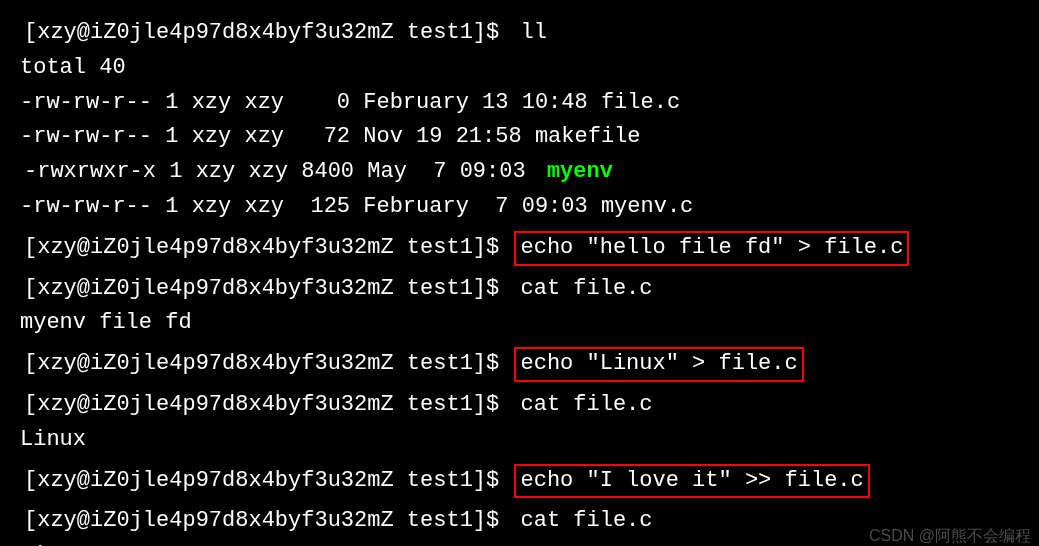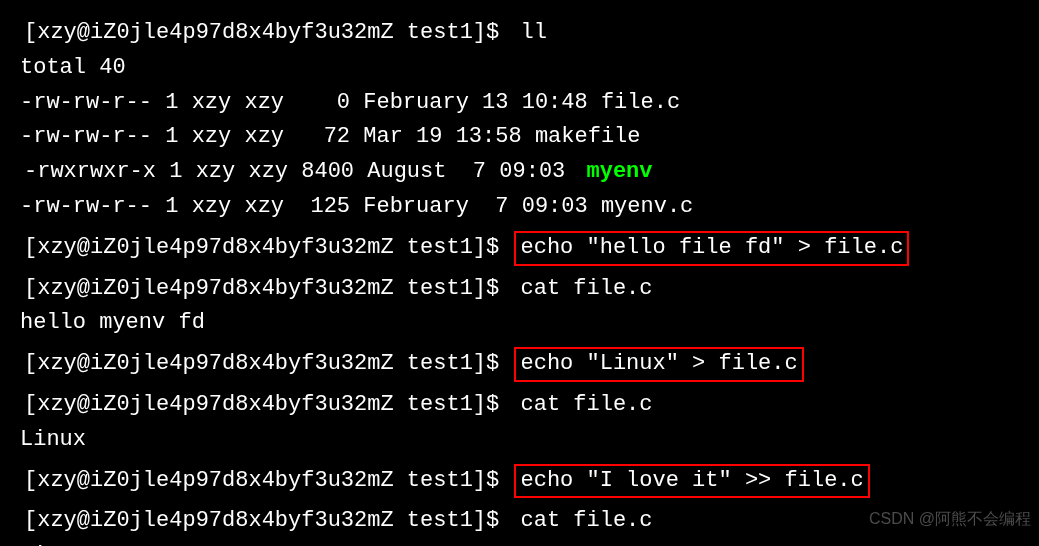--- a/index.html
+++ b/index.html
@@ -27,40 +27,40 @@
       font-weight: bold;
     }
     .highlight {
       border: 2px solid #ff0000;
       padding: 0 4px;
       display: inline-block;
       margin-left: -2px;
     }
     .watermark {
       position: absolute;
-      bottom: 20px;
+      bottom: 3px;
       right: 12px;
       color: #6b6b6b;
       font-size: 16px;
       font-family: sans-serif;
       opacity: 0.7;
     }
   </style>
 </head>
 <body>
 
 <div class="line"><span>[xzy@iZ0jle4p97d8x4byf3u32mZ test1]$ </span><span>ll</span></div>
 <div class="line">total 40</div>
 <div class="line">-rw-rw-r-- 1 xzy xzy    0 February 13 10:48 file.c</div>
-<div class="line">-rw-rw-r-- 1 xzy xzy   72 Mar 19 13:58 makefile</div>
-<div class="line"><span>-rwxrwxr-x 1 xzy xzy 8400 August  7 09:03 </span><span class="green">myenv</span></div>
+<div class="line">-rw-rw-r-- 1 xzy xzy   72 Nov 19 21:58 makefile</div>
+<div class="line"><span>-rwxrwxr-x 1 xzy xzy 8400 May  7 09:03 </span><span class="green">myenv</span></div>
 <div class="line">-rw-rw-r-- 1 xzy xzy  125 February  7 09:03 myenv.c</div>
 <div class="line"><span>[xzy@iZ0jle4p97d8x4byf3u32mZ test1]$ </span><span class="highlight">echo "hello file fd" &gt; file.c</span></div>
 <div class="line"><span>[xzy@iZ0jle4p97d8x4byf3u32mZ test1]$ </span><span>cat file.c</span></div>
-<div class="line">hello myenv fd</div>
+<div class="line">myenv file fd</div>
 <div class="line"><span>[xzy@iZ0jle4p97d8x4byf3u32mZ test1]$ </span><span class="highlight">echo "Linux" &gt; file.c</span></div>
 <div class="line"><span>[xzy@iZ0jle4p97d8x4byf3u32mZ test1]$ </span><span>cat file.c</span></div>
 <div class="line">Linux</div>
 <div class="line"><span>[xzy@iZ0jle4p97d8x4byf3u32mZ test1]$ </span><span class="highlight">echo "I love it" &gt;&gt; file.c</span></div>
 <div class="line"><span>[xzy@iZ0jle4p97d8x4byf3u32mZ test1]$ </span><span>cat file.c</span></div>
 <div class="line">Linux</div>
 <div class="line">I myenv it</div>
 
 <div class="watermark">CSDN @阿熊不会编程</div>
 

